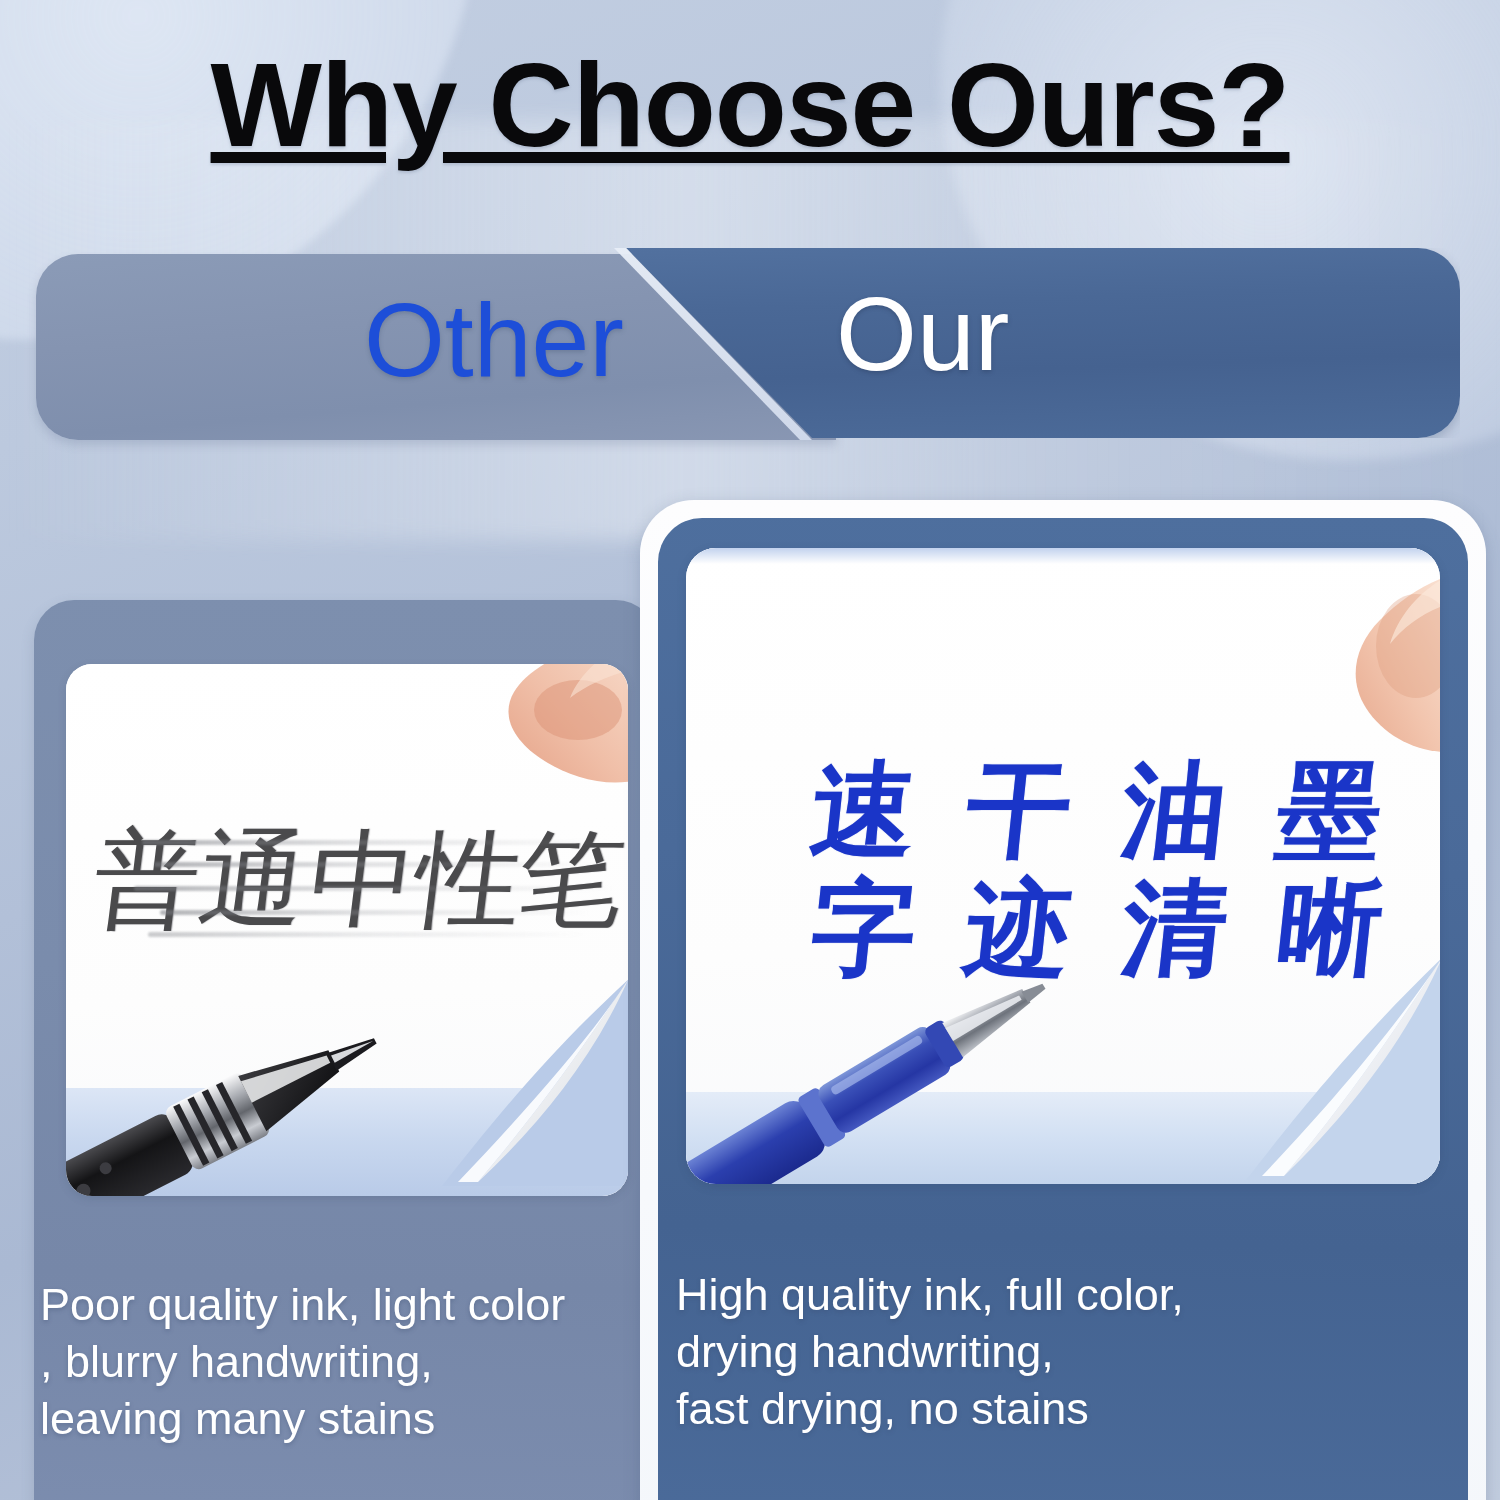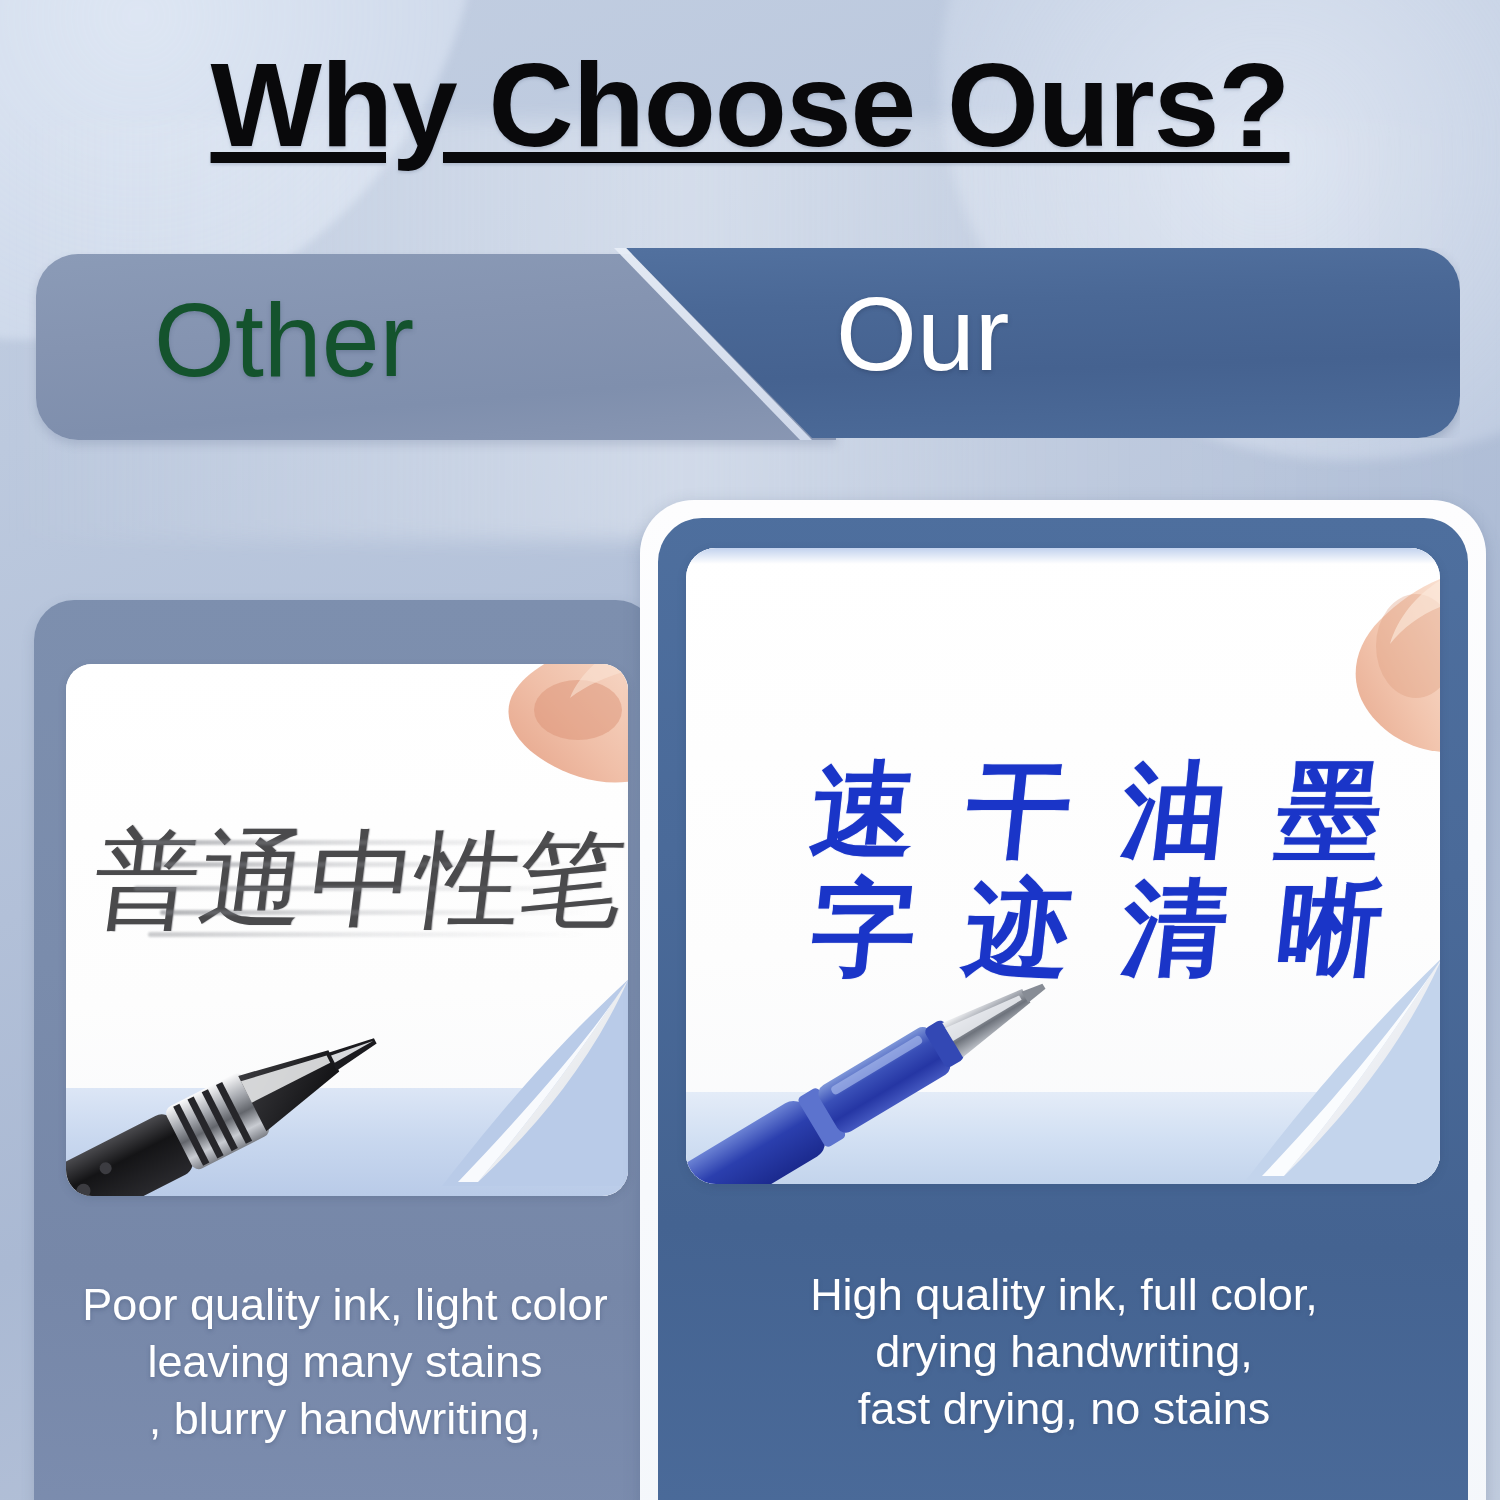--- a/index.html
+++ b/index.html
@@ -30,22 +30,22 @@
      font-size:118px;line-height:1;font-weight:bold;color:#09090b;
      letter-spacing:-1px;
      text-shadow:0 2px 3px rgba(120,135,160,.35);text-decoration:underline;}
 
   
   .tabs{position:absolute;left:36px;top:248px;width:1424px;height:192px;}
   .tab-other{position:absolute;left:0;top:6px;width:800px;height:186px;
      border-radius:42px 0 0 42px;
      background:linear-gradient(175deg,#8b9bb7 0%,#8594b1 38%,#7f8fad 72%,#8997b3 100%);
      box-shadow:0 5px 10px rgba(90,105,135,.22);}
-  .tab-other-lbl{position:absolute;left:118px;top:32px;width:470px;text-align:left;
-     font-size:104px;line-height:120px;color:#14532d;font-weight:400;
+  .tab-other-lbl{position:absolute;left:118px;top:32px;width:470px;text-align:right;
+     font-size:104px;line-height:120px;color:#1d4ed8;font-weight:400;
      text-shadow:0 2px 4px rgba(70,86,115,.35);}
   
   .tab-our{position:absolute;left:554px;top:0;width:870px;height:190px;
      background:linear-gradient(178deg,#52719f 0%,#4a6896 30%,#456290 62%,#4c6b99 100%);
      border-radius:0 42px 42px 0;
      -webkit-clip-path:polygon(36px 0, 870px 0, 870px 190px, 222px 190px);
      clip-path:polygon(36px 0, 870px 0, 870px 190px, 222px 190px);
      box-shadow:0 5px 12px rgba(55,75,110,.28);}
   .tab-seam{position:absolute;left:548px;top:0;width:240px;height:192px;
      -webkit-clip-path:polygon(30px 0, 42px 0, 228px 192px, 216px 192px);
@@ -103,21 +103,21 @@
 
   
   .hw-blue{position:absolute;left:126px;top:206px;width:608px;}
   .hw-blue .row{display:flex;justify-content:space-between;width:570px;}
   .hw-blue .row span{font-size:104px;line-height:112px;color:#1a35c8;
      font-family:"DejaVu Sans", sans-serif;font-weight:700;
      transform:skewX(-6deg);
      text-shadow:0 0 1px rgba(26,53,200,.5);}
 
   
-  .cap{position:absolute;text-align:center;color:#ffffff;font-size:45px;line-height:57px;
+  .cap{position:absolute;text-align:left;color:#ffffff;font-size:45px;line-height:57px;
      text-shadow:0 2px 4px rgba(55,72,105,.35);}
   .cap-other{left:40px;top:1276px;width:610px;}
   .cap-our{left:676px;top:1266px;width:776px;}
   .cap div{white-space:nowrap;}
 </style>
 </head>
 <body>
 
 <div id="stage">
 
@@ -296,22 +296,22 @@
         </linearGradient>
       </defs>
       <path d="M200,0 L200,226 L0,226 C44,170 104,92 200,0 Z" fill="#c3d4ec"></path>
       <path d="M196,4 C158,62 110,136 38,222 C100,162 158,90 196,4 Z" fill="url(#curlB)"></path>
       <path d="M196,4 C158,62 110,136 38,222 L16,222 C100,134 160,58 196,4 Z" fill="#ffffff" opacity="0.92"></path>
     </svg>
   </div>
 
   <div class="cap cap-other">
     <div>Poor quality ink, light color</div>
+    <div>, blurry handwriting,</div>
     <div>leaving many stains</div>
-    <div>, blurry handwriting,</div>
   </div>
 
   <div class="cap cap-our">
     <div>High quality ink, full color,</div>
     <div>drying handwriting,</div>
     <div>fast drying, no stains</div>
   </div>
 
 </div>
 

